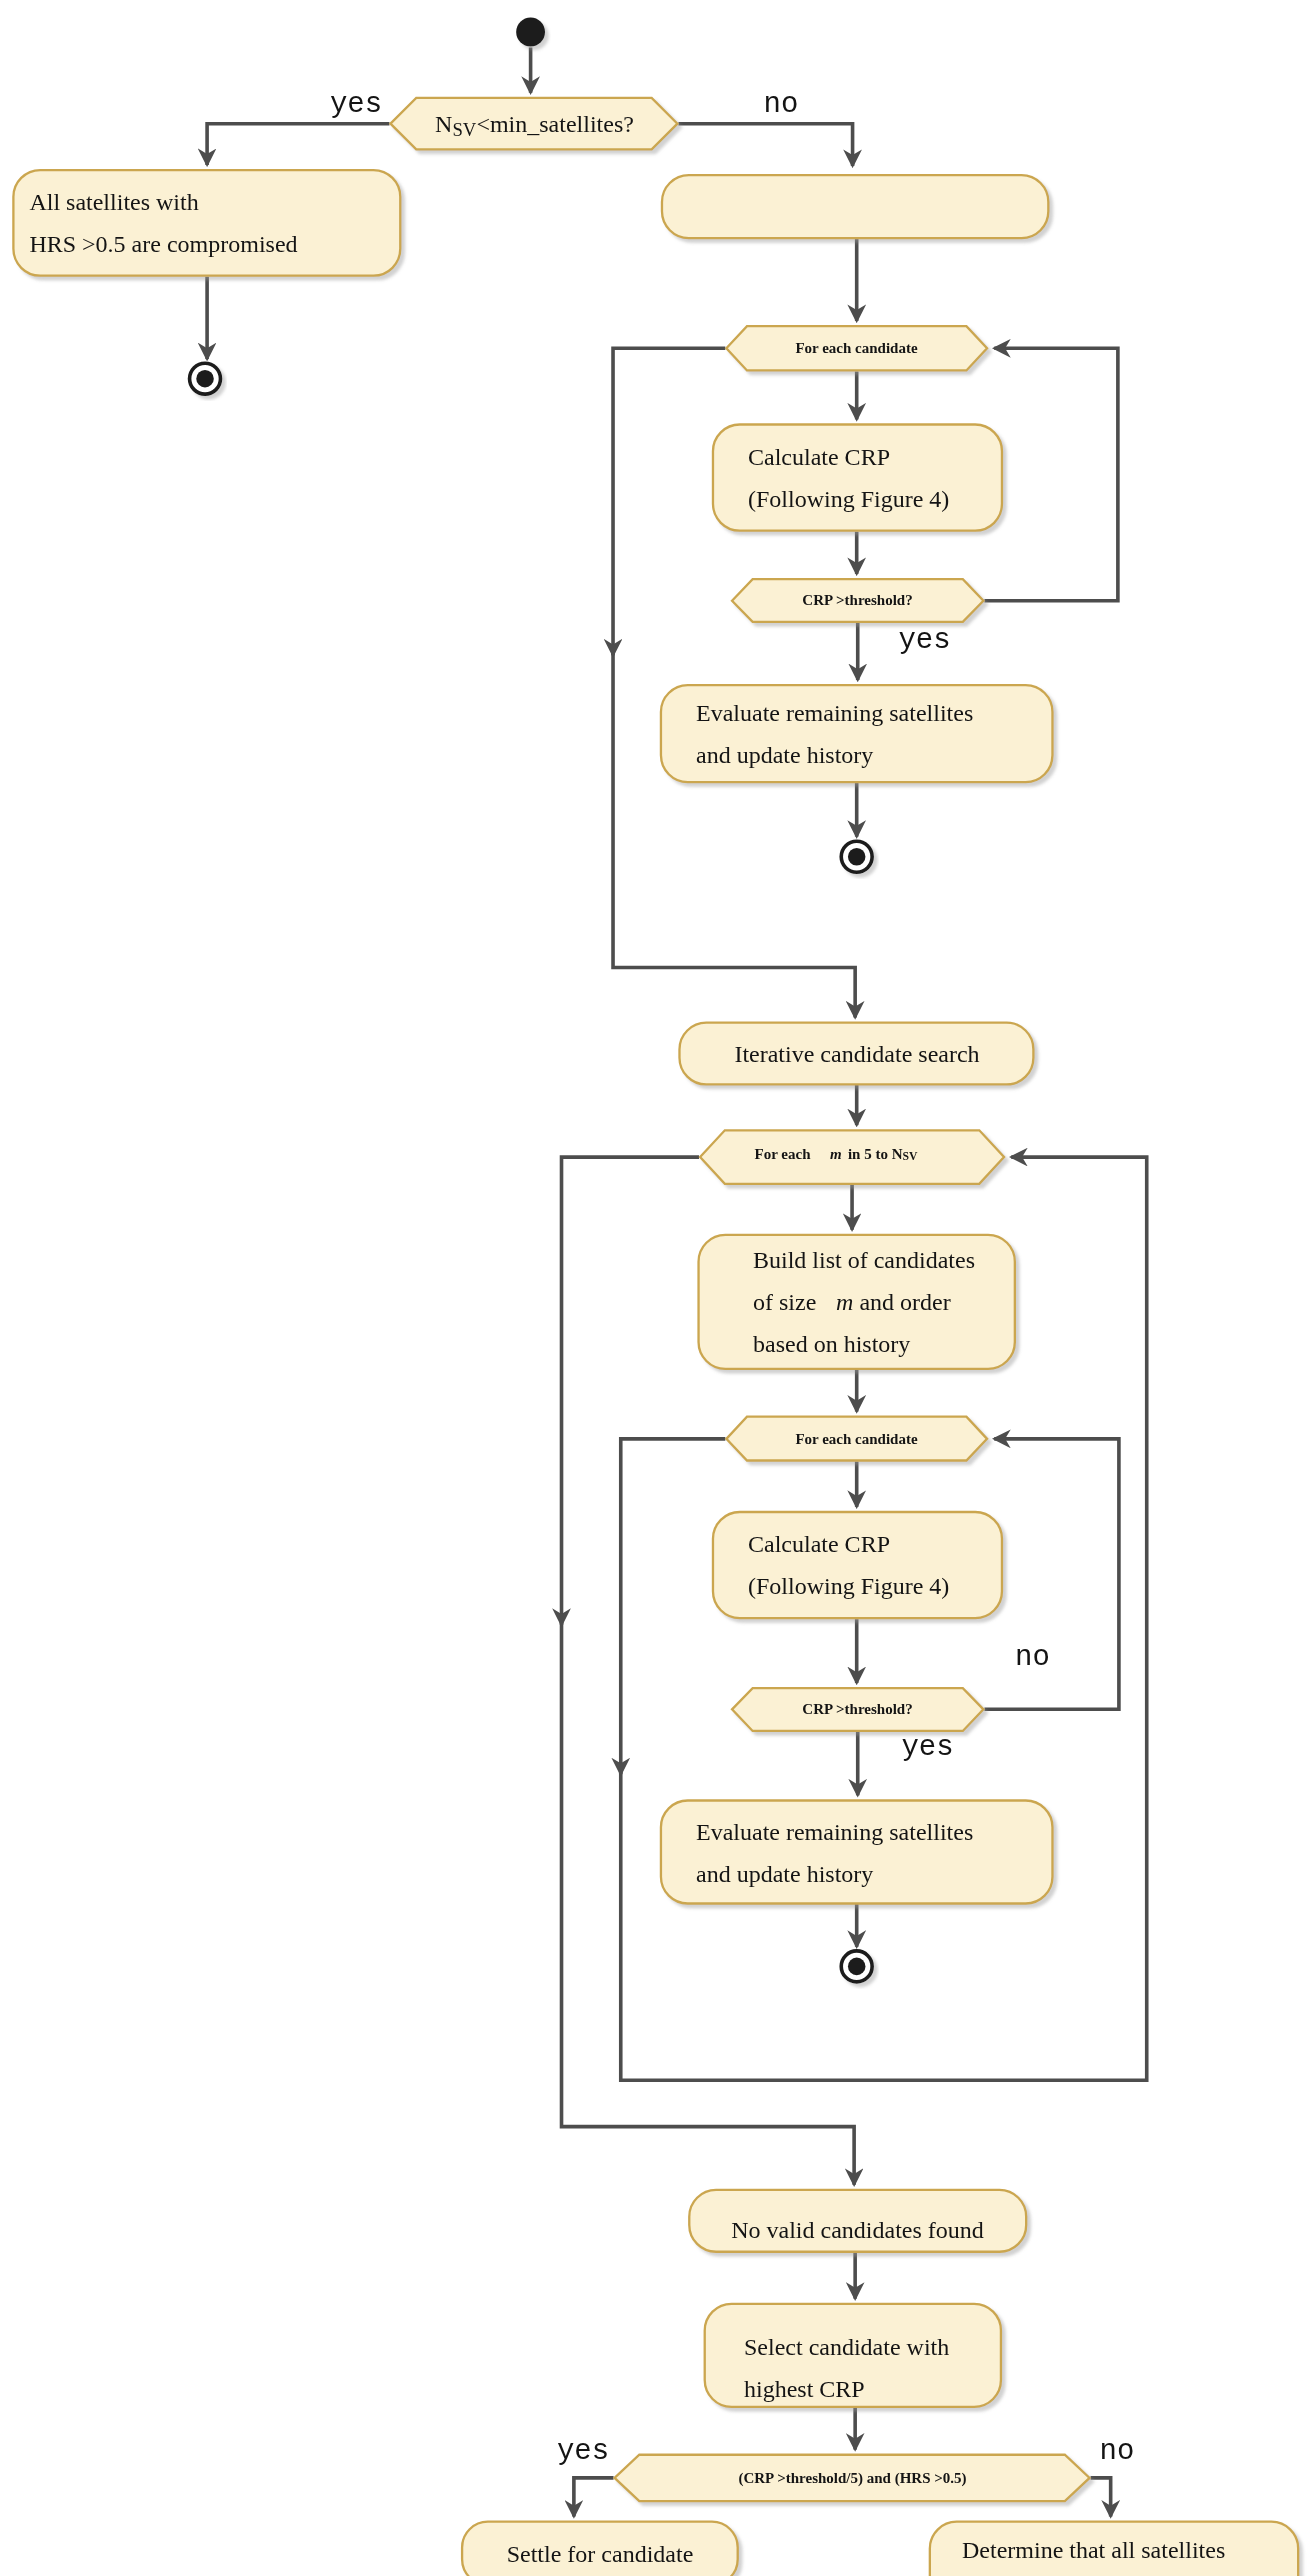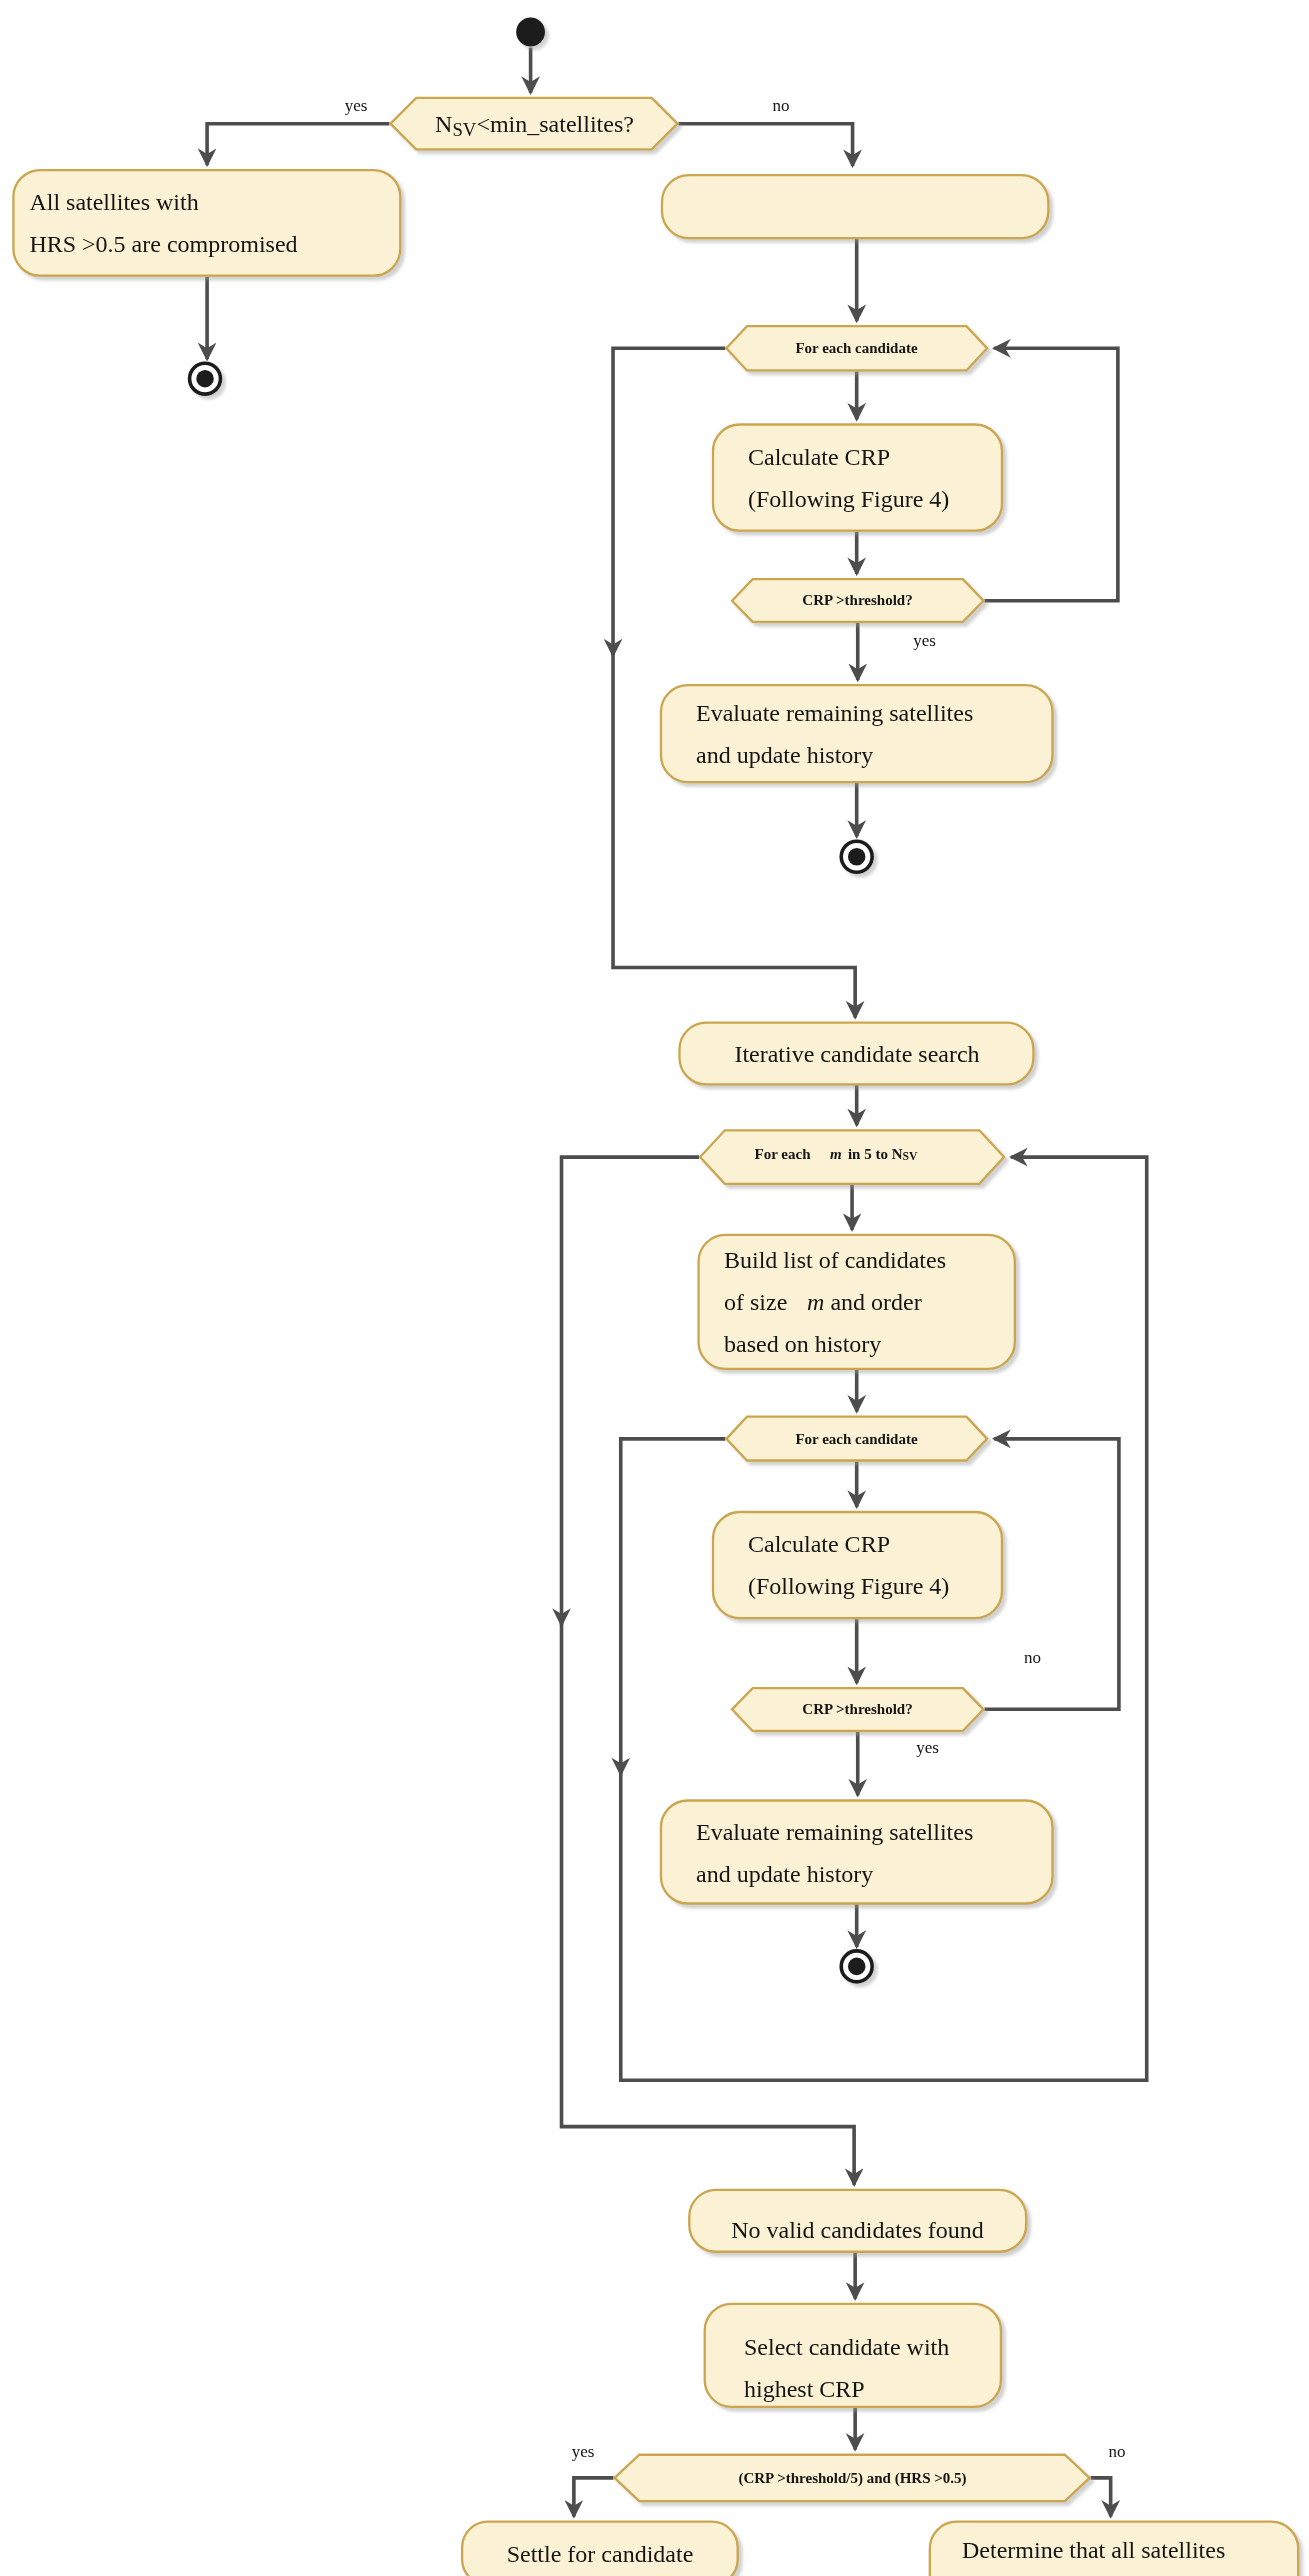--- a/index.html
+++ b/index.html
@@ -13,21 +13,21 @@
   svg .edge{fill:none;stroke:var(--edge);stroke-width:7;}
   svg .ering{fill:#FFFFFF;stroke:#1C1C1C;stroke-width:7;}
   svg .edot{fill:#1C1C1C;stroke:none;}
   svg .sdot{fill:#1C1C1C;stroke:none;}
   #ah path{fill:var(--edge);}
   .lbl{position:absolute;font-size:24px;line-height:1.25;white-space:nowrap;}
   .center{display:flex;align-items:center;justify-content:center;text-align:center;}
   .left{display:flex;flex-direction:column;justify-content:center;align-items:flex-start;text-align:left;}
   .left > div{line-height:42px;}
   .f44{font-size:15px;font-weight:bold;}
-  .f42{font-size:17px;}
+  .f42{font-size:29px;font-family:Liberation Mono, monospace;}
   .sub{font-size:0.78em;position:relative;top:0.30em;}
   .var{font-style:italic;}
   .gapL{margin-left:19.6px;}
   .gapS{margin-left:6.2px;}
 </style>
 </head>
 <body>
 
 <div id="diagram">
 
@@ -141,21 +141,21 @@
 
   <div class="lbl center" style="left:680px;top:1023px;width:354px;height:62px;">Iterative candidate search</div>
 
   <div class="lbl center f44" style="left:684px;top:1130px;width:304px;height:48px;">
     <span>For each</span>
       <span class="var gapL">m</span>
       <span class="gapS">in 5 to N</span>
       <span class="sub">SV</span>
   </div>
 
-  <div class="lbl left" style="left:699px;top:1235px;width:356px;height:134px;padding-left:25px;box-sizing:border-box;">
+  <div class="lbl left" style="left:699px;top:1235px;width:356px;height:134px;padding-left:54px;box-sizing:border-box;">
     <div>Build list of candidates</div>
     <div><span>of size</span><span class="var gapL">m</span><span class="gapS">and order</span></div>
     <div>based on history</div>
   </div>
 
   <div class="lbl center f44" style="left:726px;top:1417px;width:261px;height:44px;">For each candidate</div>
 
   <div class="lbl left" style="left:713px;top:1512px;width:289px;height:106px;padding-left:35px;box-sizing:border-box;">
     <div>Calculate CRP</div>
     <div>(Following Figure 4)</div>

